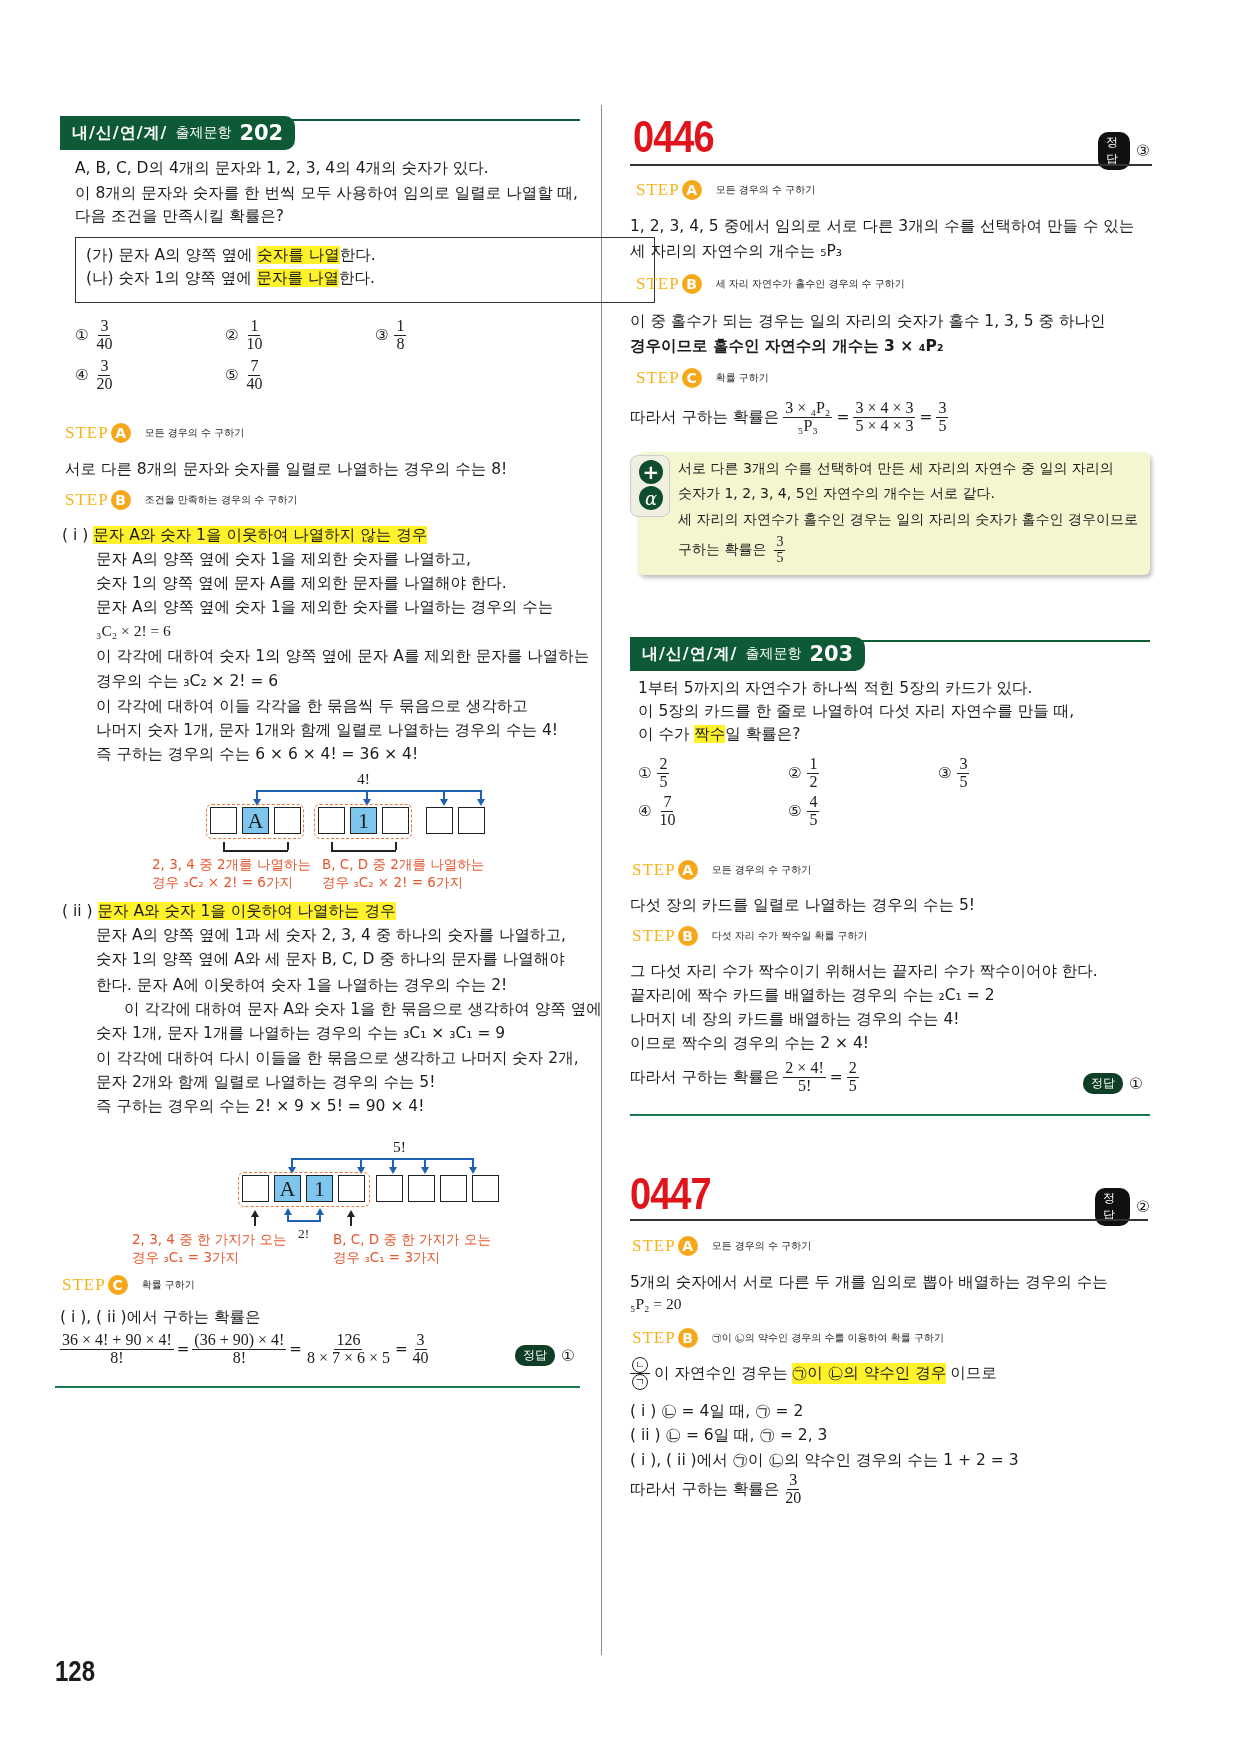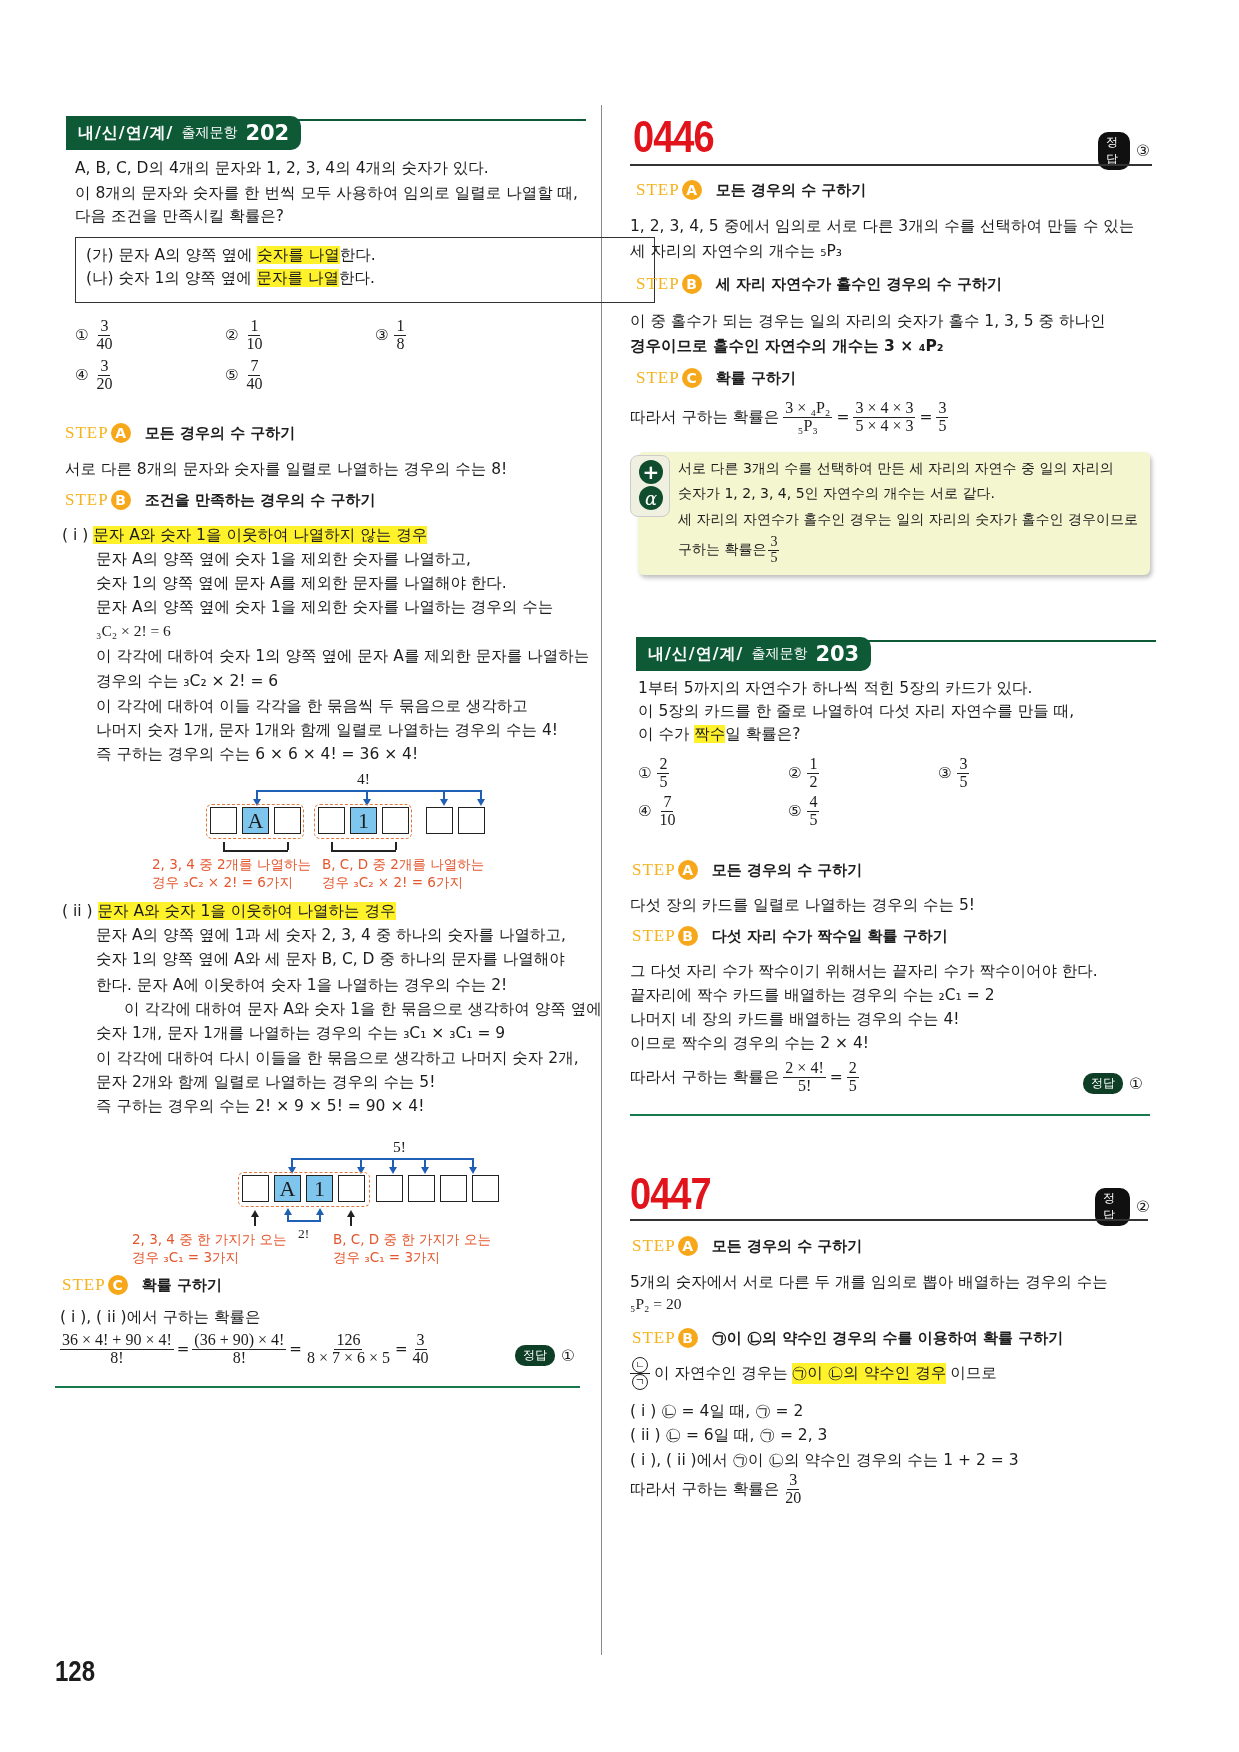--- a/index.html
+++ b/index.html
@@ -6,42 +6,42 @@
   html, body { width: 1239px; height: 1752px; background: #ffffff; }
   body { position: relative; font-family: "DejaVu Sans", "Liberation Sans", sans-serif; color: #1c1c1c; font-size: 15.5px; overflow: hidden; }
   .serif { font-family: "Liberation Serif", "DejaVu Serif", serif; }
 
   .col { position: absolute; top: 0; }
   .col-left { left: 60px; width: 520px; }
   .col-right { left: 630px; width: 520px; }
   .divider { position: absolute; left: 601px; top: 105px; width: 1px; height: 1550px; background: #8a8a8a; }
 
   
-  .sec-head { position: absolute; left: 6px; height: 36px; width: 100%; }
+  .sec-head { position: absolute; left: 0; height: 36px; width: 100%; }
   .sec-head .badge { position: absolute; left: 0; top: 0; height: 34px; background: #0f5a36; color: #fff; border-radius: 0 10px 10px 0; padding: 0 12px; display: flex; align-items: center; gap: 8px; font-weight: bold; }
   .sec-head .badge .brand { font-size: 16px; letter-spacing: 1px; }
   .sec-head .badge .kind { font-size: 14px; font-weight: normal; }
   .sec-head .badge .num { font-size: 21px; }
   .sec-head .line { position: absolute; left: 195px; right: 0; top: 3px; height: 2px; background: #0f5a36; }
 
   .abs { position: absolute; }
   .line-txt { position: absolute; white-space: nowrap; line-height: 22px; }
   .hl { background: #fff12a; }
 
   .cond-box { position: absolute; border: 1.5px solid #333; padding: 6px 10px; line-height: 23px; }
   .choice { position: absolute; display: flex; align-items: center; gap: 6px; }
   .circ { font-size: 15px; }
   .frac { display: inline-flex; flex-direction: column; align-items: center; vertical-align: middle; line-height: 1.05; font-family: "Liberation Serif", "DejaVu Serif", serif; font-size: 16px; }
   .frac .n { border-bottom: 1px solid #222; padding: 0 2px; }
   .frac .d { padding: 0 2px; }
 
   .step { position: absolute; display: flex; align-items: center; gap: 6px; white-space: nowrap; }
   .step .lbl { color: #f6b21a; font-size: 17px; letter-spacing: 1px; font-family: Liberation Serif, serif; }
   .step .ltr { width: 20px; height: 20px; border-radius: 50%; background: #f6a81a; color: #fff; font-weight: bold; font-size: 14px; display: inline-flex; align-items: center; justify-content: center; margin-left: -4px; }
-  .step .title { font-weight: bold; font-size: 15px; margin-left: 8px; }
+  .step .title { font-weight: normal; font-size: 10px; margin-left: 8px; }
 
   .big-num { position: absolute; color: #e2141b; font-weight: bold; font-size: 38px; font-family: "Liberation Sans", sans-serif; letter-spacing: -1px; transform: scaleY(1.15); transform-origin: left top; }
   .ans { position: absolute; display: flex; align-items: center; gap: 6px; }
   .ans .pill { background: #0f3e26; color: #fff; border-radius: 10px; font-size: 12px; padding: 2px 8px; }
   .ans .pill.dark { background: #101010; }
   .hr-black { position: absolute; height: 1.5px; background: #333; }
   .hr-green { position: absolute; height: 2px; background: #177a4f; }
 
   
   .cell { position: absolute; width: 27px; height: 27px; border: 1.5px solid #222; background: #fff; font-family: "Liberation Serif", serif; font-size: 22px; display: flex; align-items: center; justify-content: center; }
@@ -320,21 +320,21 @@
     <span class="frac">
         <span class="n">3</span>
         <span class="d">5</span>
       </span>
   </div>
 
   <div class="tip-box" style="left:8px; top:452px; width:512px; height:123px;">
     <div class="line-txt" style="left:40px; top:5px; font-size:14px;">서로 다른 3개의 수를 선택하여 만든 세 자리의 자연수 중 일의 자리의</div>
     <div class="line-txt" style="left:40px; top:30px; font-size:14px;">숫자가 1, 2, 3, 4, 5인 자연수의 개수는 서로 같다.</div>
     <div class="line-txt" style="left:40px; top:56px; font-size:14px;">세 자리의 자연수가 홀수인 경우는 일의 자리의 숫자가 홀수인 경우이므로</div>
-    <div class="abs" style="left:40px; top:83px; display:flex; align-items:center; gap:2px; font-size:14px;">
+    <div class="abs" style="left:40px; top:83px; display:flex; align-items:center; gap:8px; font-size:14px;">
       <span>구하는 확률은</span>
       <span class="frac" style="font-size:14px;">
           <span class="n">3</span>
           <span class="d">5</span>
         </span>
     </div>
   </div>
   <div class="tip-icon" style="left:0; top:455px;">
     <div class="plus">+</div>
       <div class="alpha">α</div>

